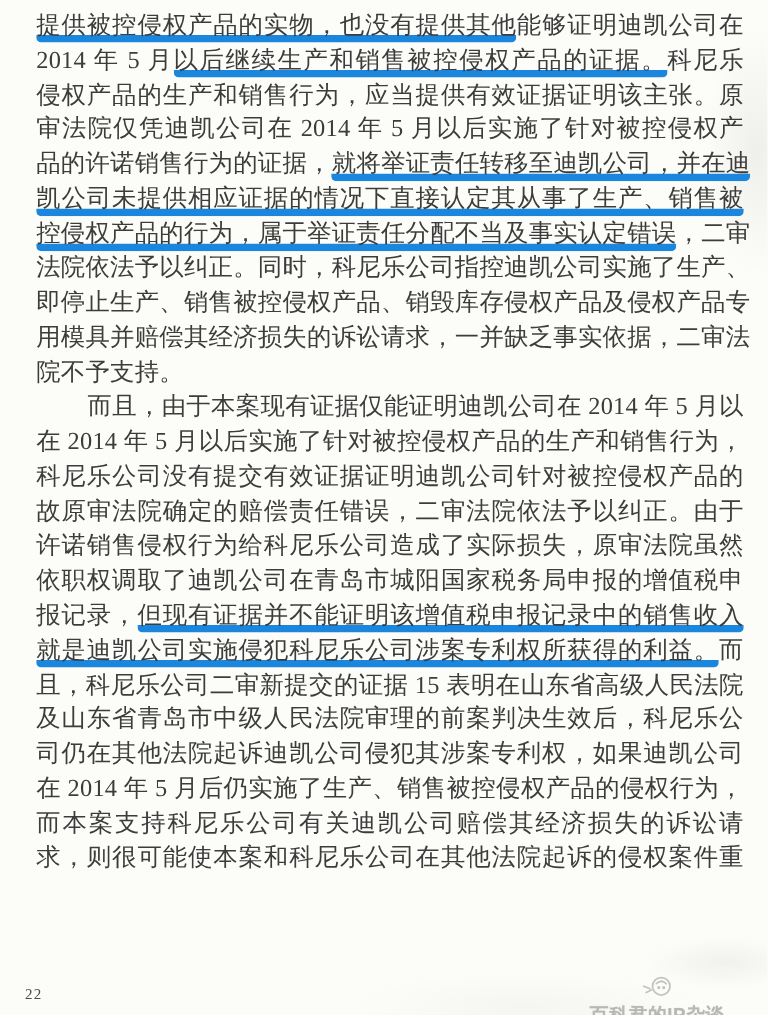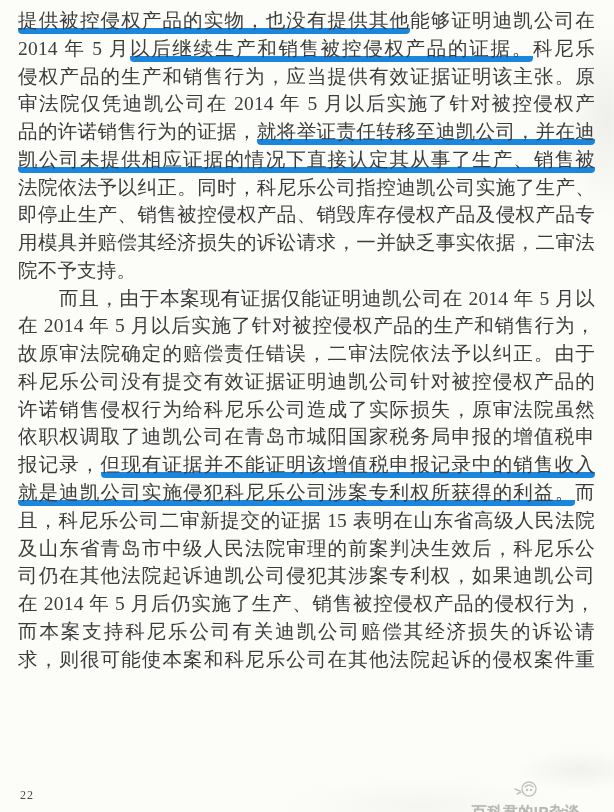--- a/index.html
+++ b/index.html
@@ -25,20 +25,21 @@
     color: #3c3c3c;
     font-size: 19.5px;
   }
   .line {
     height: 27.78px;
     line-height: 27.78px;
     text-align: justify;
     text-align-last: justify;
     white-space: nowrap;
     letter-spacing: 0.2px;
+    margin-left: 11px;
   }
   .line.left { text-align-last: left; }
   .line.indent { padding-left: 41px; }
   .u {
     background: linear-gradient(var(--ul), var(--ul)) no-repeat left bottom / 100% 6px;
     border-radius: 4px;
     padding-bottom: 3px;
   }
   .footer-pagenum {
     position: absolute;
@@ -68,28 +69,29 @@
 
 <div class="page">
 
   <div class="text-block" style="color: rgb(60, 60, 60);">
       <div class="line"><span class="u">提供被控侵权产品的实物，也没有提供其他</span><span>能够证明迪凯公司在</span></div>
       <div class="line"><span>2014 年 5 月</span><span class="u">以后继续生产和销售被控侵权产品的证据。</span><span>科尼乐</span></div>
       <div class="line"><span>侵权产品的生产和销售行为，应当提供有效证据证明该主张。原</span></div>
       <div class="line"><span>审法院仅凭迪凯公司在 2014 年 5 月以后实施了针对被控侵权产</span></div>
       <div class="line"><span>品的许诺销售行为的证据，</span><span class="u">就将举证责任转移至迪凯公司，并在迪</span></div>
       <div class="line"><span class="u">凯公司未提供相应证据的情况下直接认定其从事了生产、销售被</span></div>
+      <div class="line"><span class="u">控侵权产品的行为，属于举证责任分配不当及事实认定错误</span><span>，二审</span></div>
       <div class="line"><span>法院依法予以纠正。同时，科尼乐公司指控迪凯公司实施了生产、</span></div>
       <div class="line"><span>即停止生产、销售被控侵权产品、销毁库存侵权产品及侵权产品专</span></div>
       <div class="line"><span>用模具并赔偿其经济损失的诉讼请求，一并缺乏事实依据，二审法</span></div>
       <div class="line left"><span>院不予支持。</span></div>
       <div class="line indent"><span>而且，由于本案现有证据仅能证明迪凯公司在 2014 年 5 月以</span></div>
       <div class="line"><span>在 2014 年 5 月以后实施了针对被控侵权产品的生产和销售行为，</span></div>
+      <div class="line"><span>科尼乐公司没有提交有效证据证明迪凯公司针对被控侵权产品的</span></div>
       <div class="line"><span>故原审法院确定的赔偿责任错误，二审法院依法予以纠正。由于</span></div>
-      <div class="line"><span>科尼乐公司没有提交有效证据证明迪凯公司针对被控侵权产品的</span></div>
       <div class="line"><span>许诺销售侵权行为给科尼乐公司造成了实际损失，原审法院虽然</span></div>
       <div class="line"><span>依职权调取了迪凯公司在青岛市城阳国家税务局申报的增值税申</span></div>
       <div class="line"><span>报记录，</span><span class="u">但现有证据并不能证明该增值税申报记录中的销售收入</span></div>
       <div class="line"><span class="u">就是迪凯公司实施侵犯科尼乐公司涉案专利权所获得的利益。</span><span>而</span></div>
       <div class="line"><span>且，科尼乐公司二审新提交的证据 15 表明在山东省高级人民法院</span></div>
       <div class="line"><span>及山东省青岛市中级人民法院审理的前案判决生效后，科尼乐公</span></div>
       <div class="line"><span>司仍在其他法院起诉迪凯公司侵犯其涉案专利权，如果迪凯公司</span></div>
       <div class="line"><span>在 2014 年 5 月后仍实施了生产、销售被控侵权产品的侵权行为，</span></div>
       <div class="line"><span>而本案支持科尼乐公司有关迪凯公司赔偿其经济损失的诉讼请</span></div>
       <div class="line"><span>求，则很可能使本案和科尼乐公司在其他法院起诉的侵权案件重</span></div>

